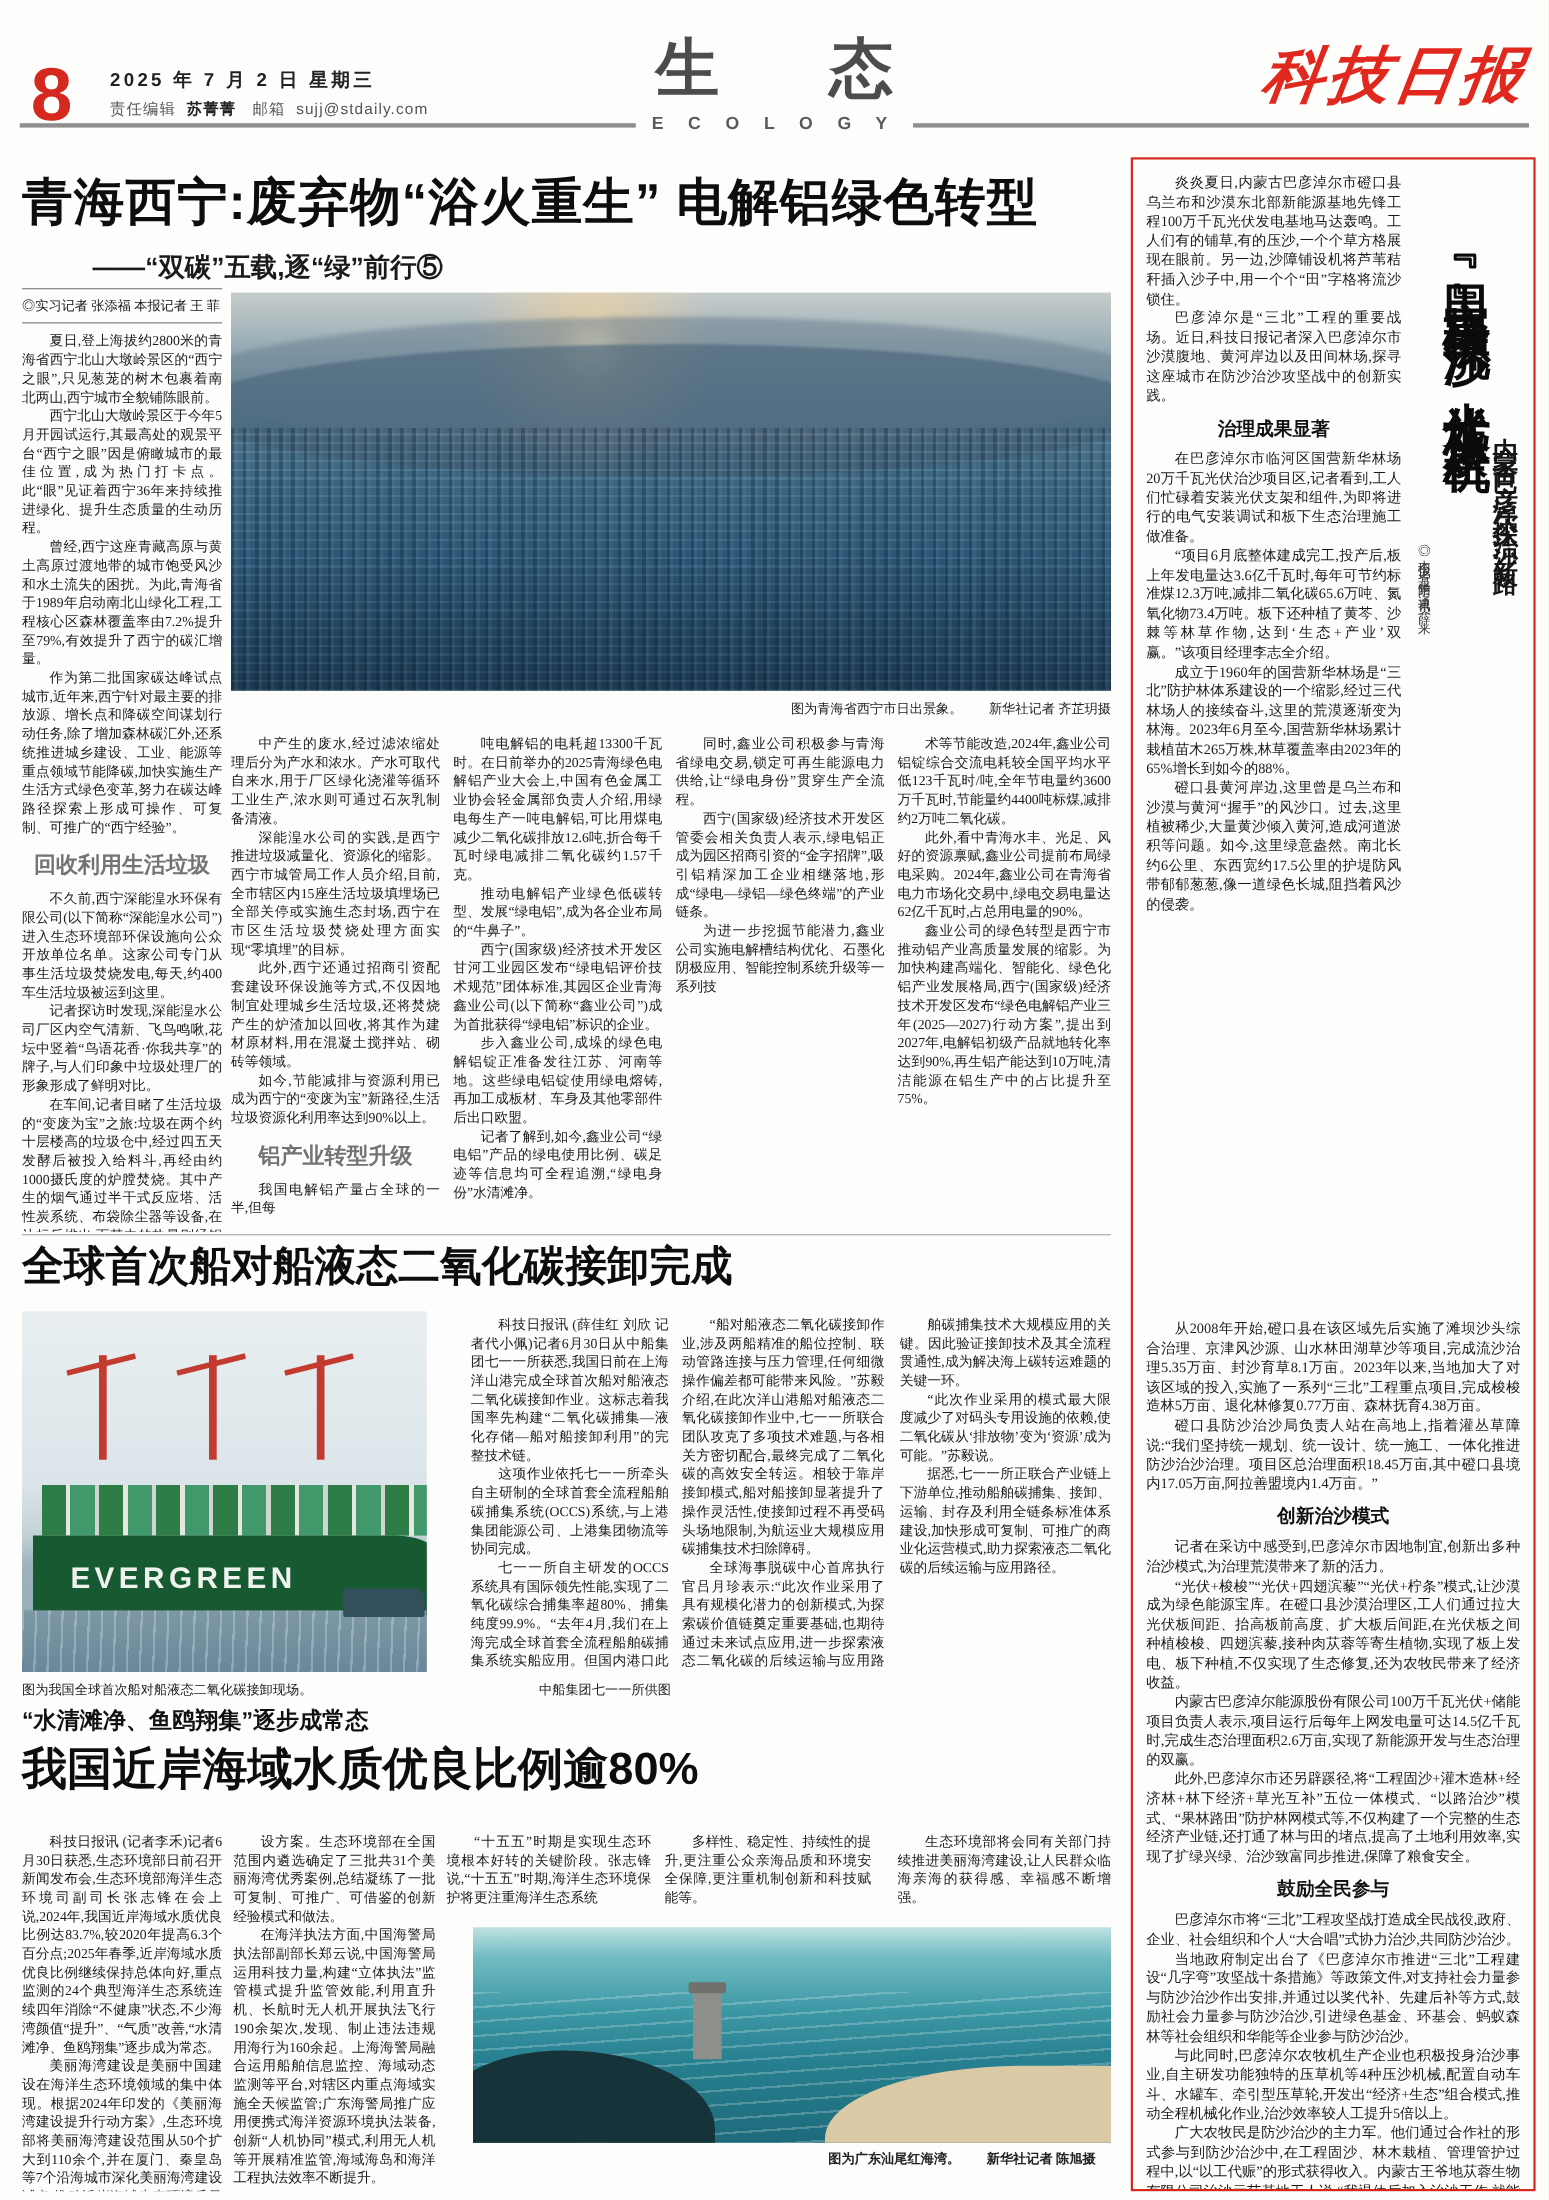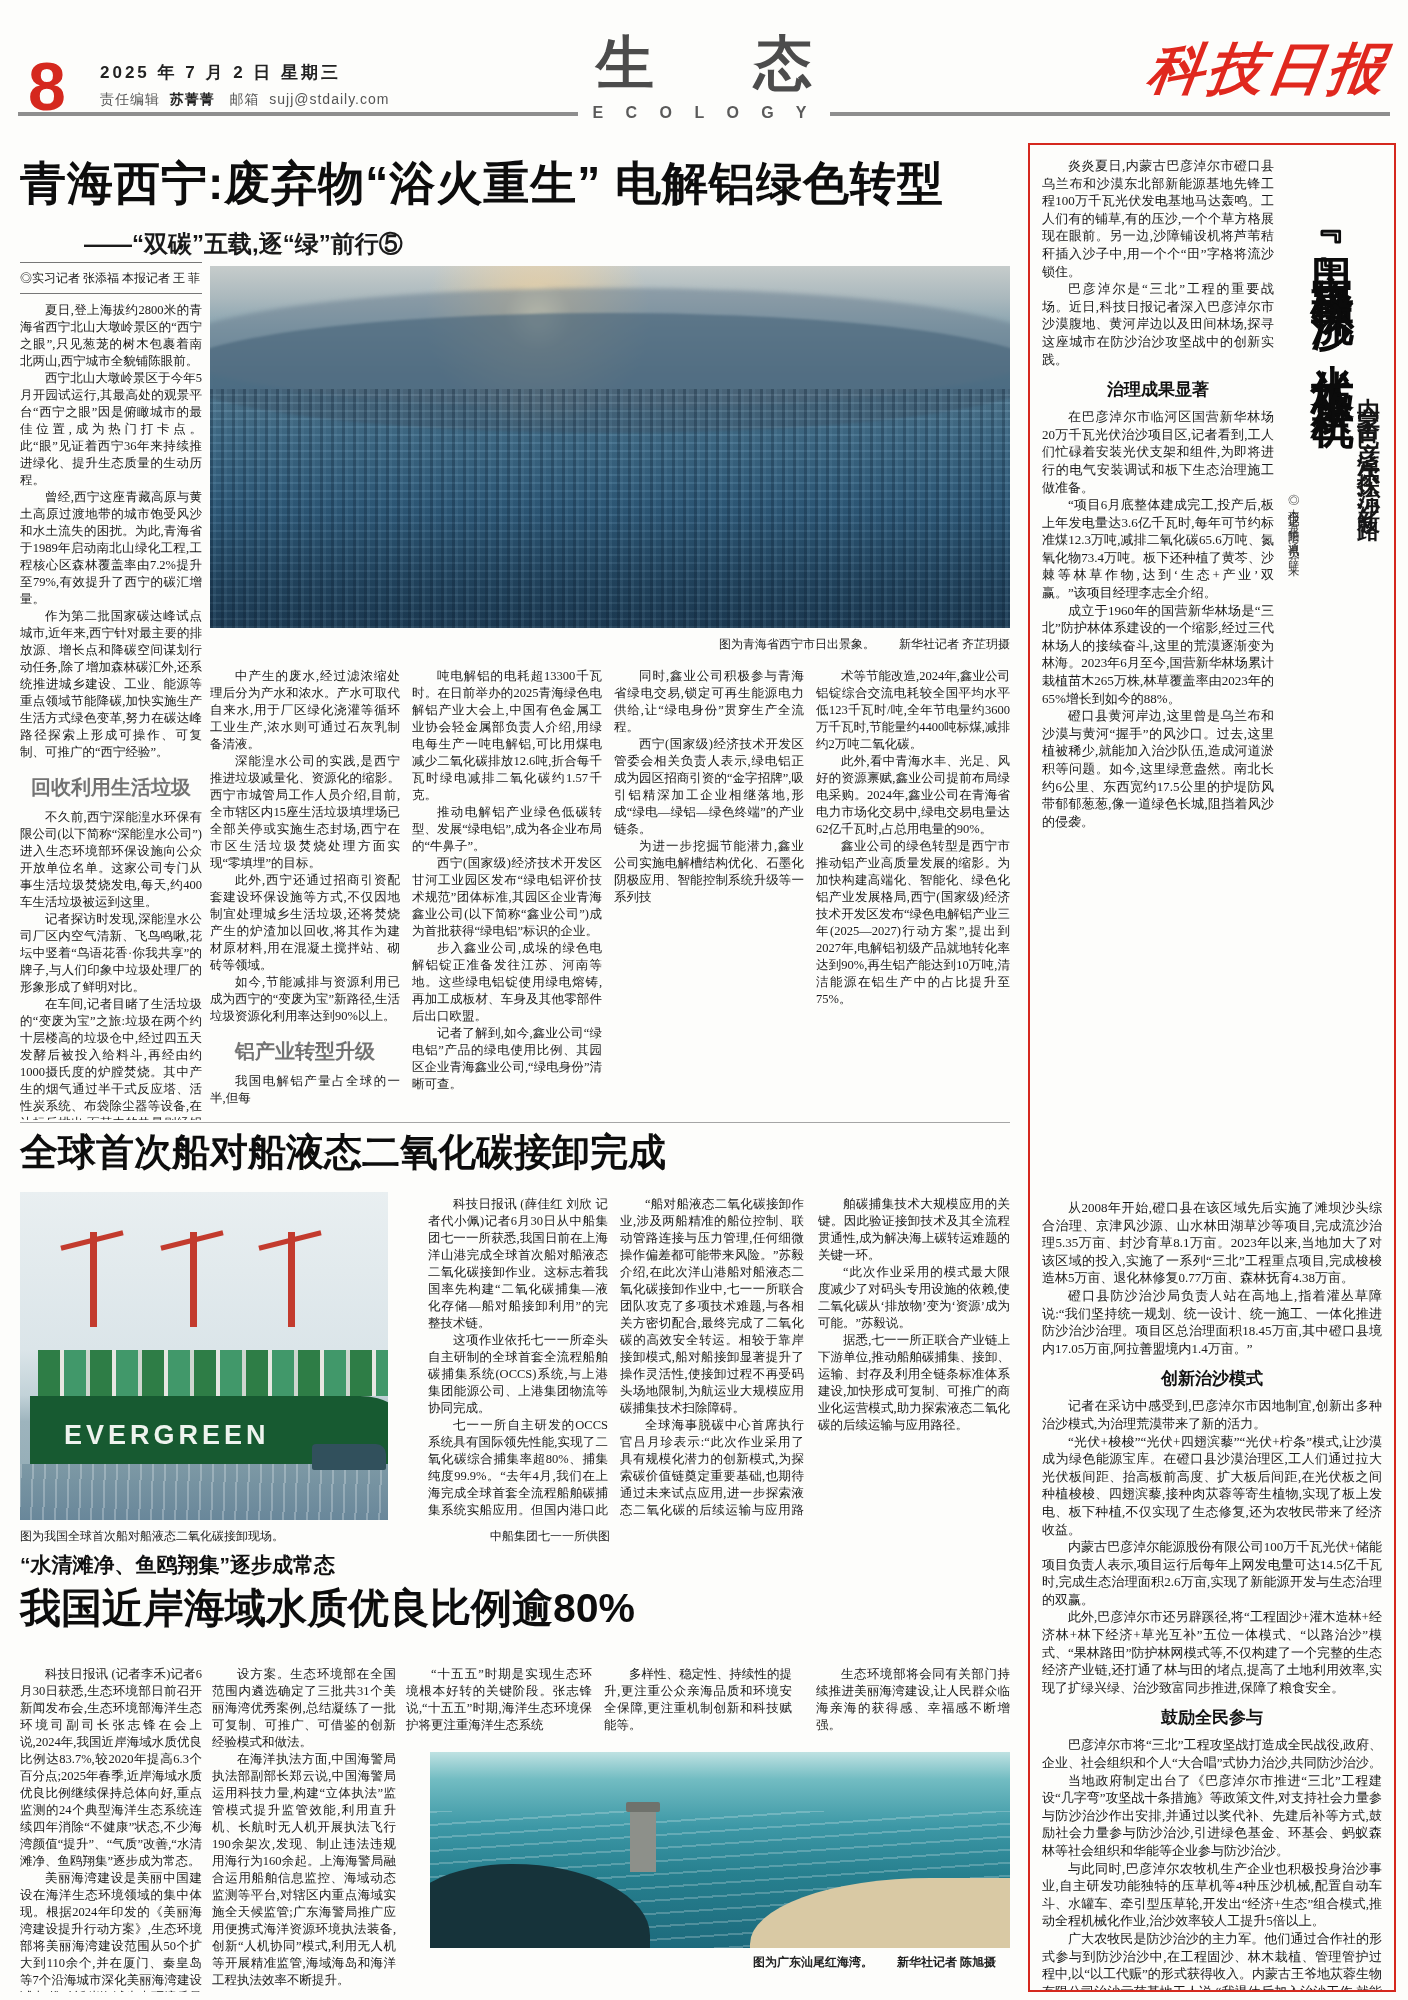--- a/index.html
+++ b/index.html
@@ -161,21 +161,21 @@
     <div>
         <p>我国电解铝产量占全球的一半,但每</p>
       </div>
   </div>
   <div class="abs ncol mcol" id="mcol3">
       <div>
         <p>吨电解铝的电耗超13300千瓦时。在日前举办的2025青海绿色电解铝产业大会上,中国有色金属工业协会轻金属部负责人介绍,用绿电每生产一吨电解铝,可比用煤电减少二氧化碳排放12.6吨,折合每千瓦时绿电减排二氧化碳约1.57千克。</p>
         <p>推动电解铝产业绿色低碳转型、发展“绿电铝”,成为各企业布局的“牛鼻子”。</p>
         <p>西宁(国家级)经济技术开发区甘河工业园区发布“绿电铝评价技术规范”团体标准,其园区企业青海鑫业公司(以下简称“鑫业公司”)成为首批获得“绿电铝”标识的企业。</p>
         <p>步入鑫业公司,成垛的绿色电解铝锭正准备发往江苏、河南等地。这些绿电铝锭使用绿电熔铸,再加工成板材、车身及其他零部件后出口欧盟。</p>
-        <p>记者了解到,如今,鑫业公司“绿电铝”产品的绿电使用比例、其园区企业青海鑫业公司,“绿电身份”清晰可查。</p>
+        <p>记者了解到,如今,鑫业公司“绿电铝”产品的绿电使用比例、碳足迹等信息均可全程追溯,“绿电身份”水清滩净。</p>
       </div>
     </div>
   <div class="abs ncol mcol" id="mcol4">
       <div>
         <p>同时,鑫业公司积极参与青海省绿电交易,锁定可再生能源电力供给,让“绿电身份”贯穿生产全流程。</p>
         <p>西宁(国家级)经济技术开发区管委会相关负责人表示,绿电铝正成为园区招商引资的“金字招牌”,吸引铝精深加工企业相继落地,形成“绿电—绿铝—绿色终端”的产业链条。</p>
         <p>为进一步挖掘节能潜力,鑫业公司实施电解槽结构优化、石墨化阴极应用、智能控制系统升级等一系列技</p>
       </div>
     </div>
   <div class="abs ncol mcol" id="mcol5">
@@ -275,21 +275,21 @@
         <div class="ncol">
           <div>
               <p>炎炎夏日,内蒙古巴彦淖尔市磴口县乌兰布和沙漠东北部新能源基地先锋工程100万千瓦光伏发电基地马达轰鸣。工人们有的铺草,有的压沙,一个个草方格展现在眼前。另一边,沙障铺设机将芦苇秸秆插入沙子中,用一个个“田”字格将流沙锁住。</p>
               <p>巴彦淖尔是“三北”工程的重要战场。近日,科技日报记者深入巴彦淖尔市沙漠腹地、黄河岸边以及田间林场,探寻这座城市在防沙治沙攻坚战中的创新实践。</p>
             </div>
           <h3 class="rbhead">治理成果显著</h3>
           <div>
               <p>在巴彦淖尔市临河区国营新华林场20万千瓦光伏治沙项目区,记者看到,工人们忙碌着安装光伏支架和组件,为即将进行的电气安装调试和板下生态治理施工做准备。</p>
               <p>“项目6月底整体建成完工,投产后,板上年发电量达3.6亿千瓦时,每年可节约标准煤12.3万吨,减排二氧化碳65.6万吨、氮氧化物73.4万吨。板下还种植了黄芩、沙棘等林草作物,达到‘生态+产业’双赢。”该项目经理李志全介绍。</p>
               <p>成立于1960年的国营新华林场是“三北”防护林体系建设的一个缩影,经过三代林场人的接续奋斗,这里的荒漠逐渐变为林海。2023年6月至今,国营新华林场累计栽植苗木265万株,林草覆盖率由2023年的65%增长到如今的88%。</p>
-              <p>磴口县黄河岸边,这里曾是乌兰布和沙漠与黄河“握手”的风沙口。过去,这里植被稀少,就能加入治沙队伍,造成河道淤积等问题。如今,这里绿意盎然。南北长约6公里、东西宽约17.5公里的护堤防风带郁郁葱葱,像一道绿色长城,阻挡着风沙的侵袭。</p>
+              <p>磴口县黄河岸边,这里曾是乌兰布和沙漠与黄河“握手”的风沙口。过去,这里植被稀少,大量黄沙倾入黄河,造成河道淤积等问题。如今,这里绿意盎然。南北长约6公里、东西宽约17.5公里的护堤防风带郁郁葱葱,像一道绿色长城,阻挡着风沙的侵袭。</p>
             </div>
         </div>
       </div>
       <div id="rb-titles">
         <div id="rb-kicker">内蒙古巴彦淖尔探治沙新路</div>
         <div id="rb-title">『田』字格里锁流沙　光伏板下焕生机</div>
         <div id="rb-byline">◎本报记者 张景阳 通讯员 薛 来</div>
       </div>
     </div>
     <div id="rb-bottom">

